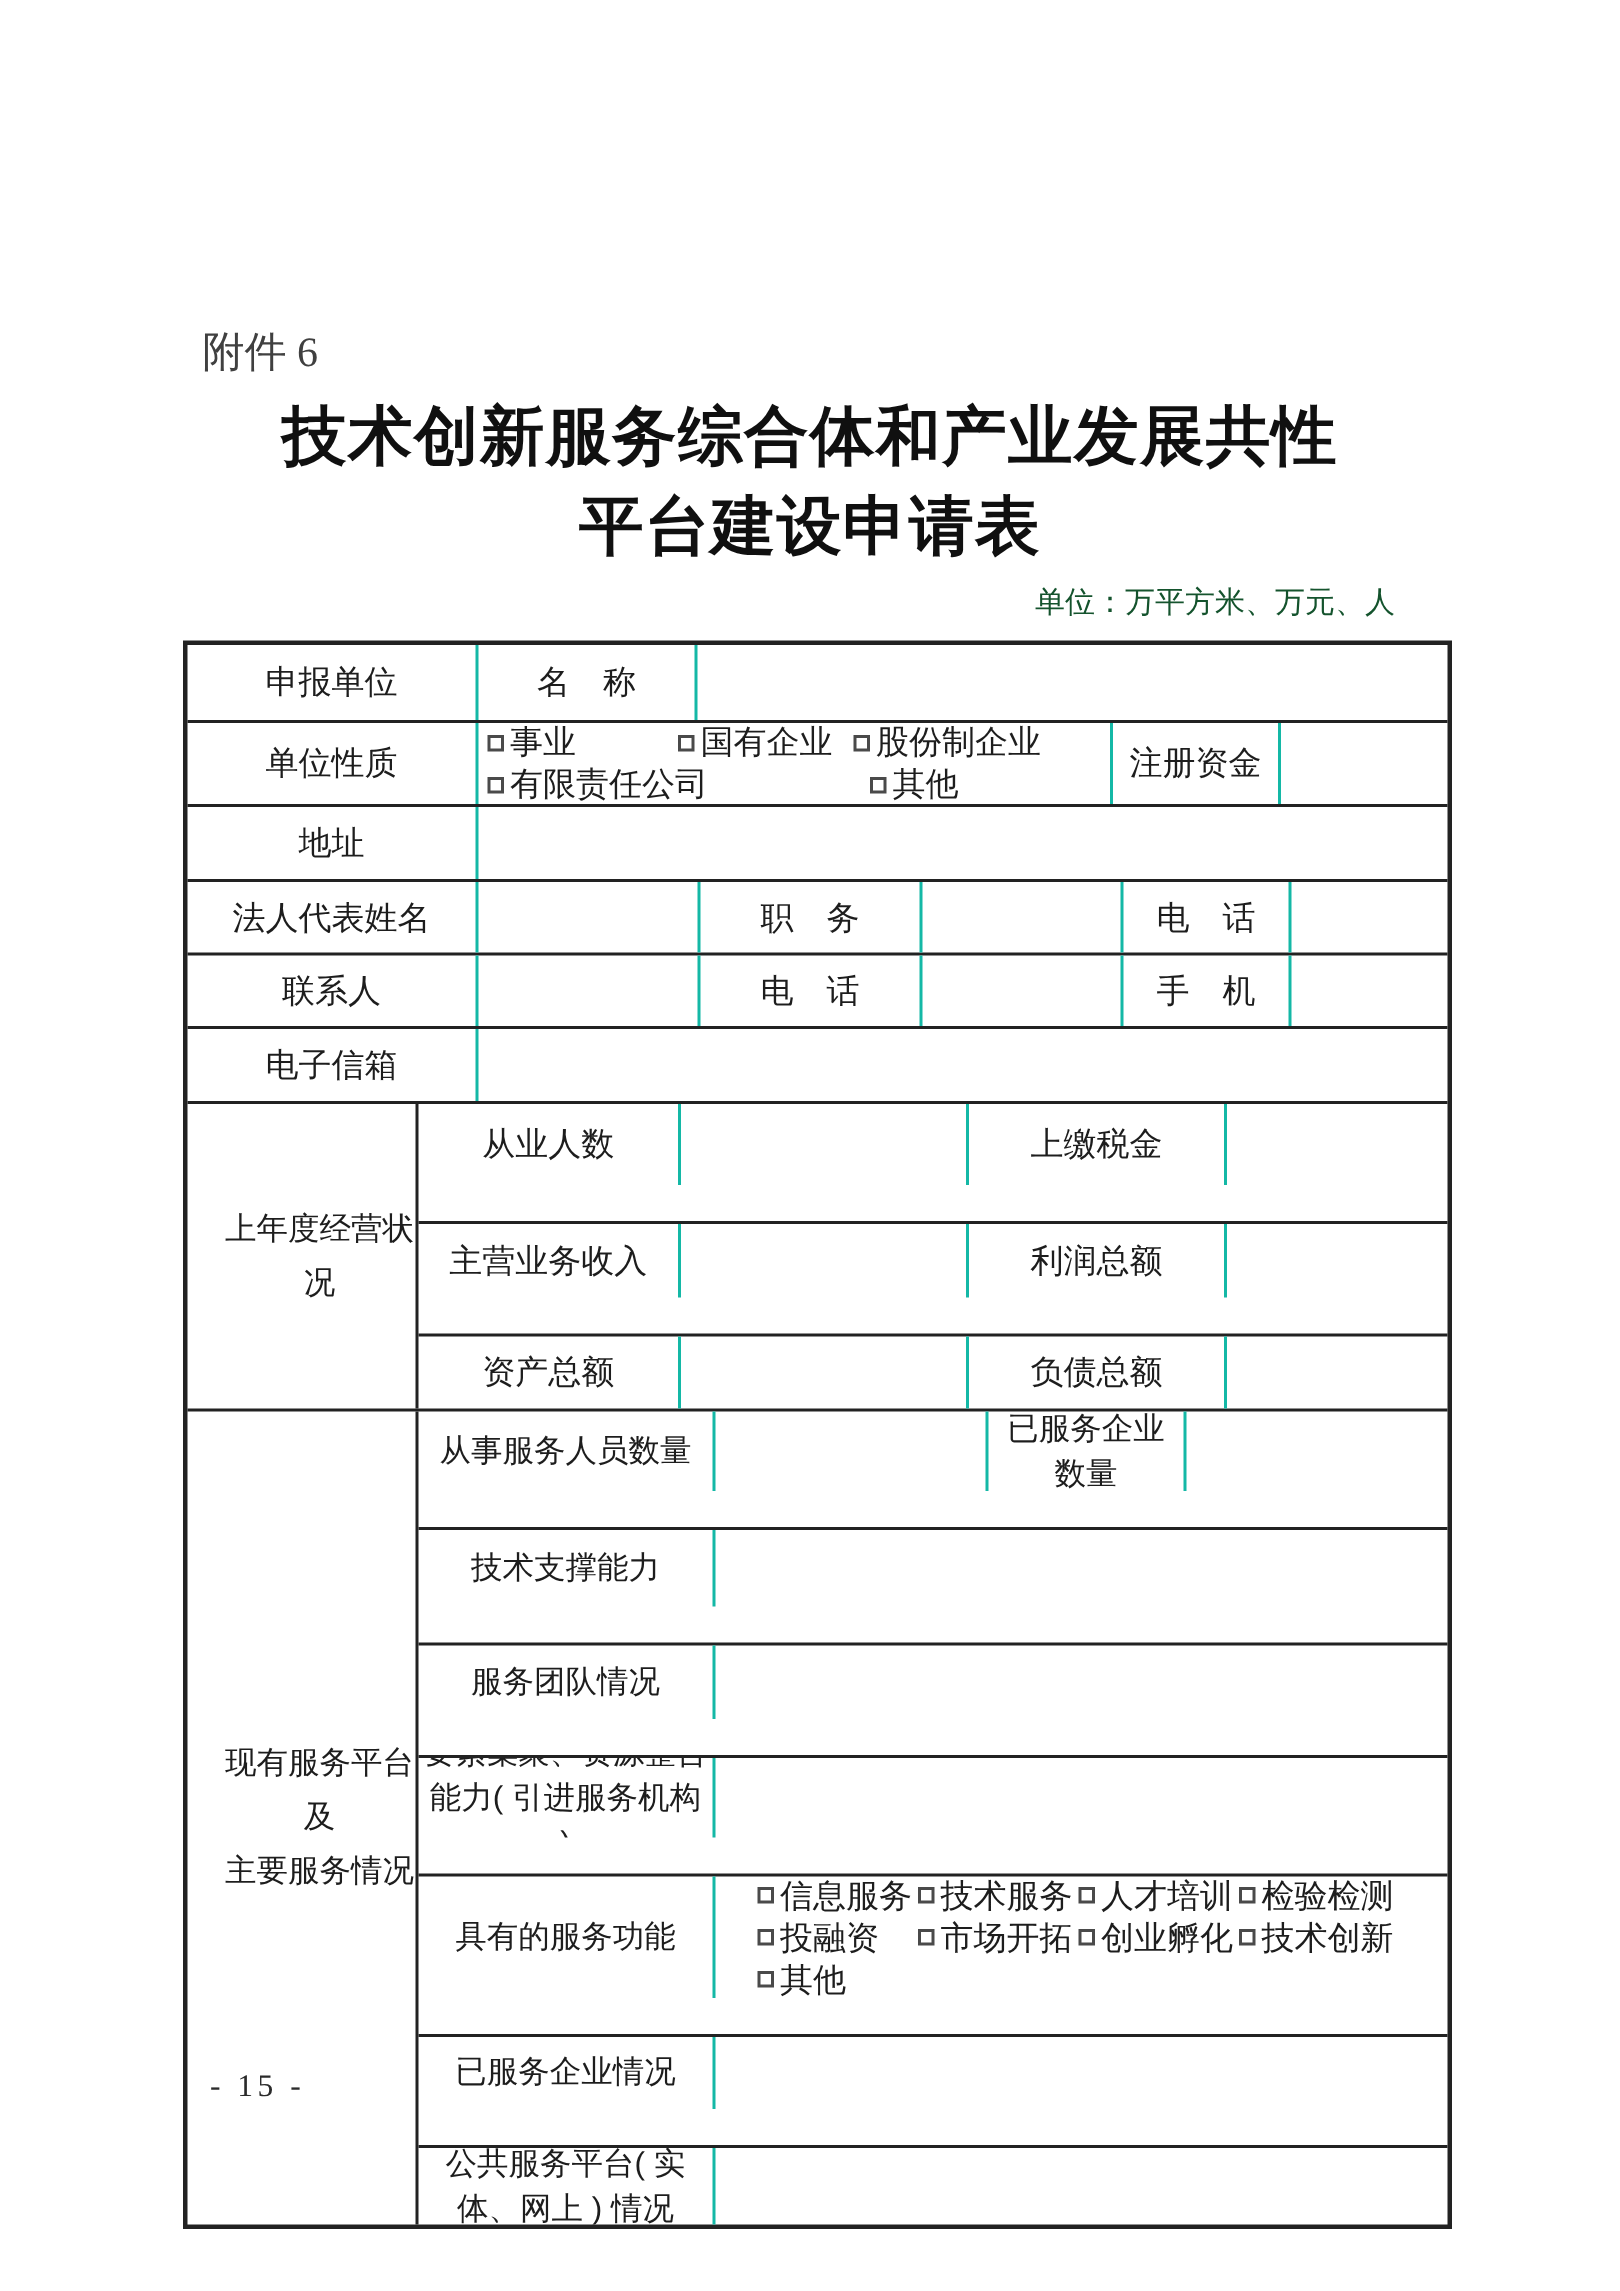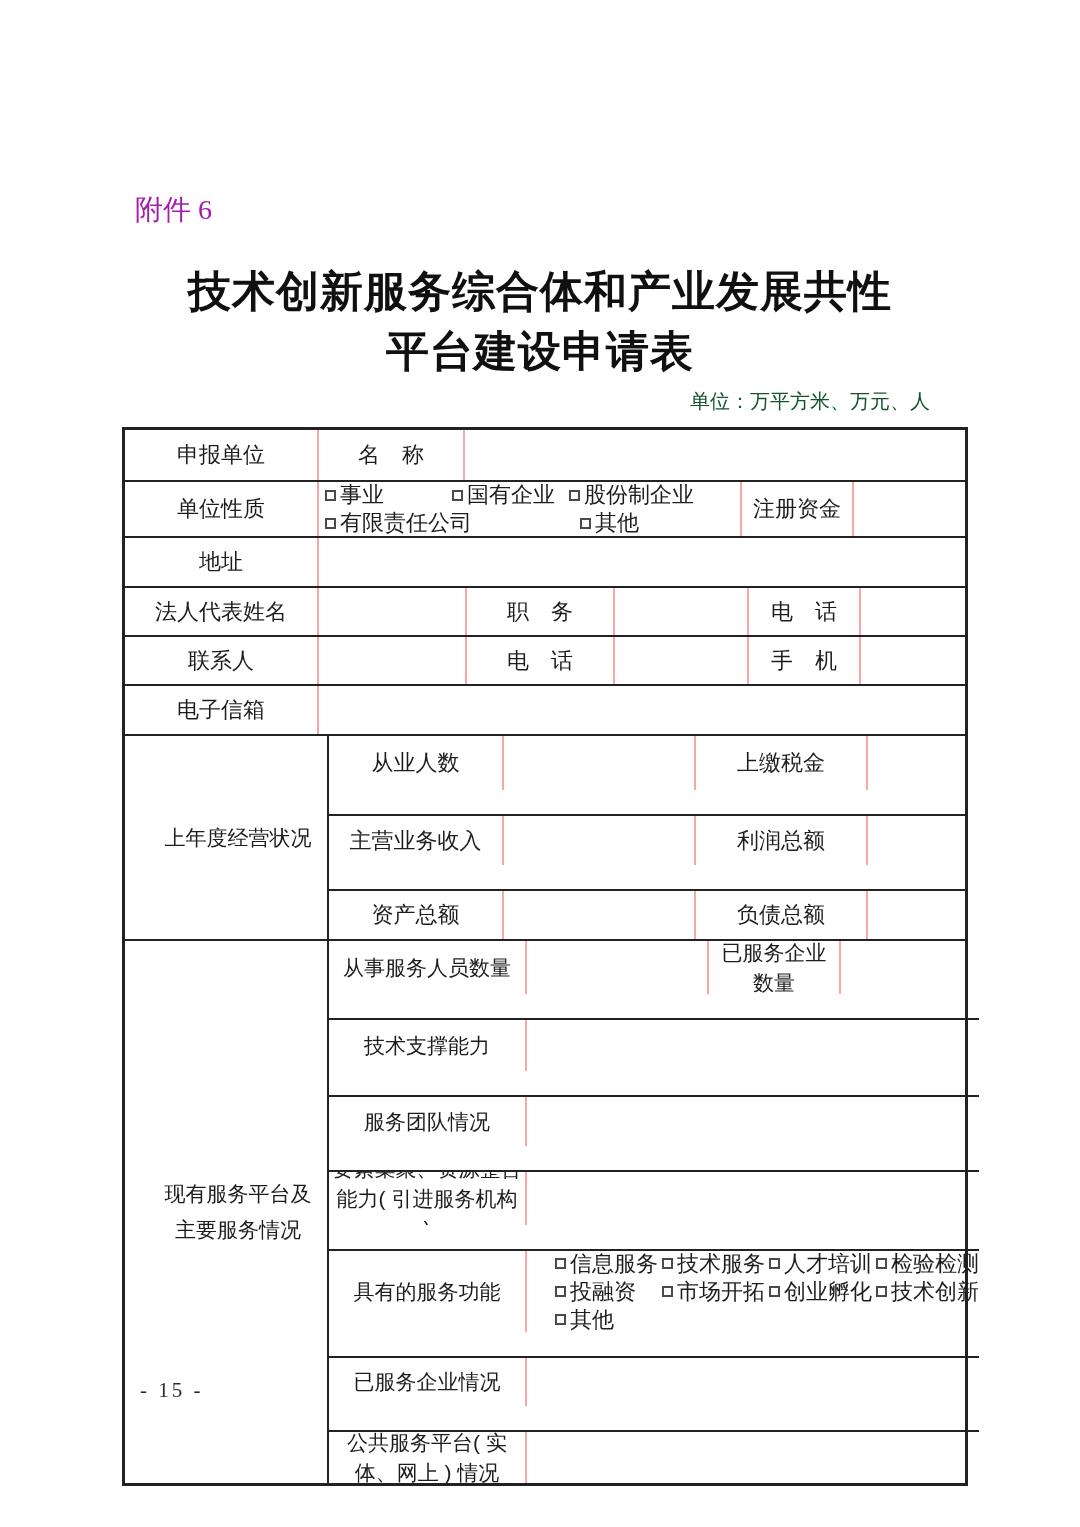--- a/index.html
+++ b/index.html
@@ -6,53 +6,53 @@
   html,body { background:#ffffff; }
   .page {
     position:relative;
     width:1080px; height:1527px;
     background:#ffffff;
     color:#1d1d1d;
     font-family:"Liberation Sans", sans-serif;
     overflow:hidden;
   }
   .attachment {
-    position:absolute; left:135px; top:191px;
+    position:absolute; left:135px; top:216px;
     font-size:28px; font-family:"Liberation Serif", serif;
-    color:#a21caf;
+    color:#404040;
   }
   .title {
     position:absolute; left:0; top:262px; width:100%;
     text-align:center;
     font-family:"Liberation Serif", serif;
     font-weight:bold; font-size:43px; line-height:60px;
     color:#101010; letter-spacing:1px;
   }
   .unit-note {
     position:absolute; right:150px; top:388px;
     font-size:20px; color:#14532d;
   }
   .tbl {
     position:absolute; left:122px; top:427px; width:846px;
     border:3px solid #222;
     font-size:22px; color:#1d1d1d;
   }
   .tbl > * + * { border-top:2px solid #222; }
   .row { display:flex; }
   .cell {
-    border-left:2px solid #fca5a5;
+    border-left:2px solid #14b8a6;
     display:flex; align-items:center; justify-content:center;
     text-align:center; line-height:30px;
     overflow:hidden;
   }
   .row > .cell:first-child { border-left:none; }
   .fill { flex:1;padding-left:22px; }
   .section { display:flex; }
   .section-hd {
-    width:202px; flex:none;
+    width:152px; flex:none;
     display:flex; align-items:center; justify-content:center;
     text-align:center; font-size:21px; line-height:36px;padding-left:24px;
   }
   .section-bd { flex:1; border-left:2px solid #222; display:flex; flex-direction:column;gap:24px; }
   .section-bd > .row + .row { border-top:2px solid #222; }
   .section-bd .row > .cell:first-child { border-left:none; }
   .w170 { width:192px; flex:none; }
   .w146 { width:146px; flex:none; }
   .w423 { width:423px; flex:none; }
   .w112 { width:112px; flex:none; }

